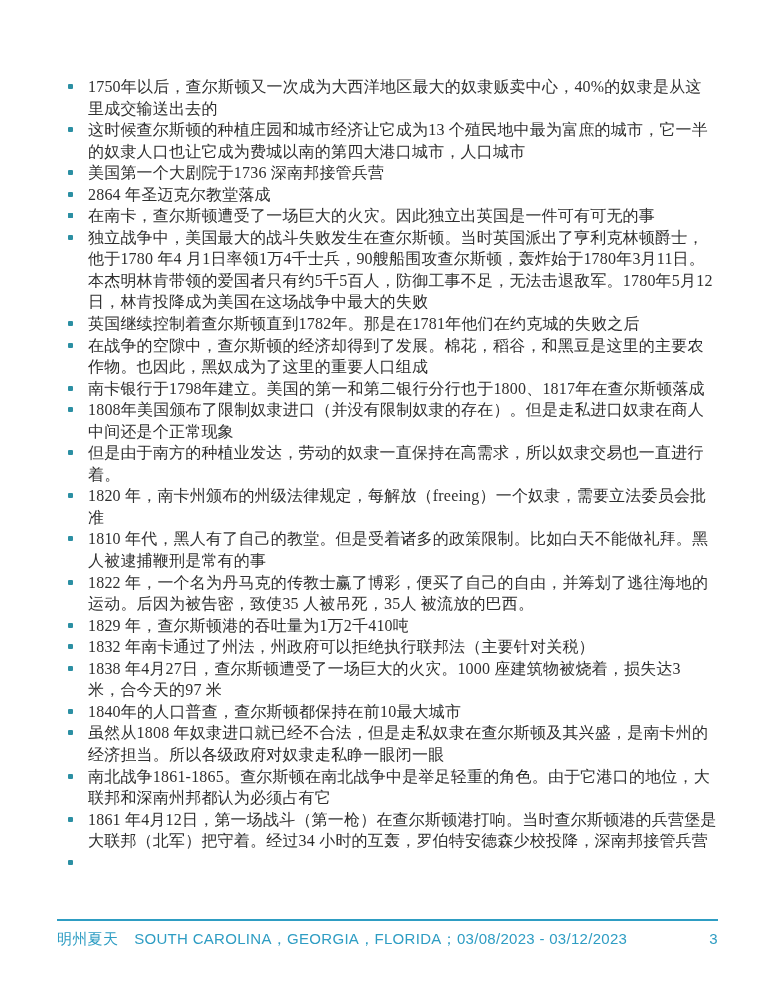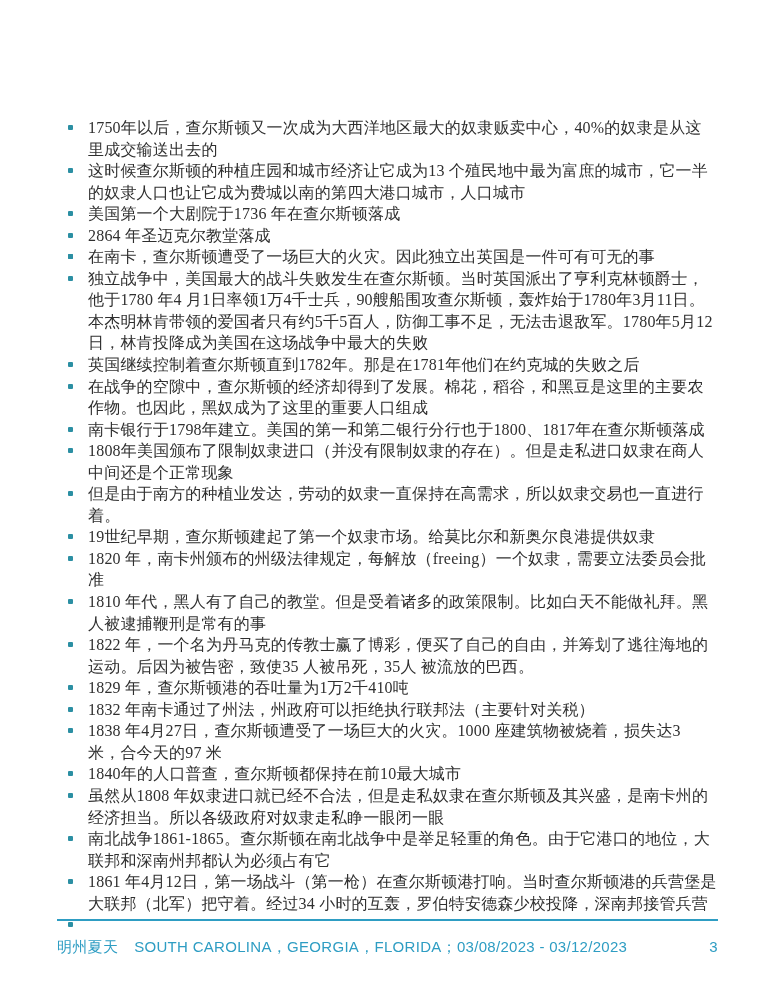--- a/index.html
+++ b/index.html
@@ -13,21 +13,20 @@
     height: 1000px;
     background: #ffffff;
     overflow: hidden;
     font-family: "Liberation Serif", "DejaVu Serif", serif;
   }
   .content {
     position: absolute;
     top: 76px;
     left: 63px;
     width: 654px;
-    margin-top: 41px;
   }
   ul.bullet-list {
     list-style: none;
     margin: 0;
     padding: 0;
     font-size: 16px;
     line-height: 21.55px;
     color: var(--text-color, #2f2f2f);
     text-align: left;
     letter-spacing: 0.2px;
@@ -45,21 +44,21 @@
     height: 5px;
     border-radius: 1px;
     background: var(--bullet-color, #2b8fa3);
   }
   .footer {
     position: absolute;
     left: 57px;
     top: 919px;
     width: 661px;
     border-top: 2px solid var(--accent-color, #2e9dc3);
-    padding-top: 17px;
+    padding-top: 9px;
     display: flex;
     align-items: baseline;
     font-family: "Liberation Sans", "DejaVu Sans", sans-serif;
     font-size: 15px;
     color: var(--accent-color, #2e9dc3);
     letter-spacing: 0.3px;
   }
   .footer .f-author {
     margin-right: 16px;
     white-space: nowrap;
@@ -86,21 +85,21 @@
           <span>1750年以后，查尔斯顿又一次成为大西洋地区最大的奴隶贩卖中心，40%的奴隶是从这里成交输送出去的</span>
         </li>
 
         <li>
           <span class="dot"></span>
           <span>这时候查尔斯顿的种植庄园和城市经济让它成为13 个殖民地中最为富庶的城市，它一半的奴隶人口也让它成为费城以南的第四大港口城市，人口城市</span>
         </li>
 
         <li>
           <span class="dot"></span>
-          <span>美国第一个大剧院于1736 年在查尔斯顿落成</span>
+          <span>美国第一个大剧院于1736 深南邦接管兵营</span>
         </li>
 
         <li>
           <span class="dot"></span>
           <span>2864 年圣迈克尔教堂落成</span>
         </li>
 
         <li>
           <span class="dot"></span>
         </li>
@@ -133,24 +132,20 @@
         <li>
           <span class="dot"></span>
           <span>1808年美国颁布了限制奴隶进口（并没有限制奴隶的存在）。但是走私进口奴隶在商人中间还是个正常现象</span>
         </li>
 
         <li>
           <span class="dot"></span>
           <span>但是由于南方的种植业发达，劳动的奴隶一直保持在高需求，所以奴隶交易也一直进行着。</span>
         </li>
 
-        <li>
-          <span class="dot"></span>
-          <span>19世纪早期，查尔斯顿建起了第一个奴隶市场。给莫比尔和新奥尔良港提供奴隶</span>
-        </li>
 
         <li>
           <span class="dot"></span>
           <span>1820 年，南卡州颁布的州级法律规定，每解放（freeing）一个奴隶，需要立法委员会批准</span>
         </li>
 
 
         <li>
           <span class="dot"></span>
           <span>1810 年代，黑人有了自己的教堂。但是受着诸多的政策限制。比如白天不能做礼拜。黑人被逮捕鞭刑是常有的事</span>

